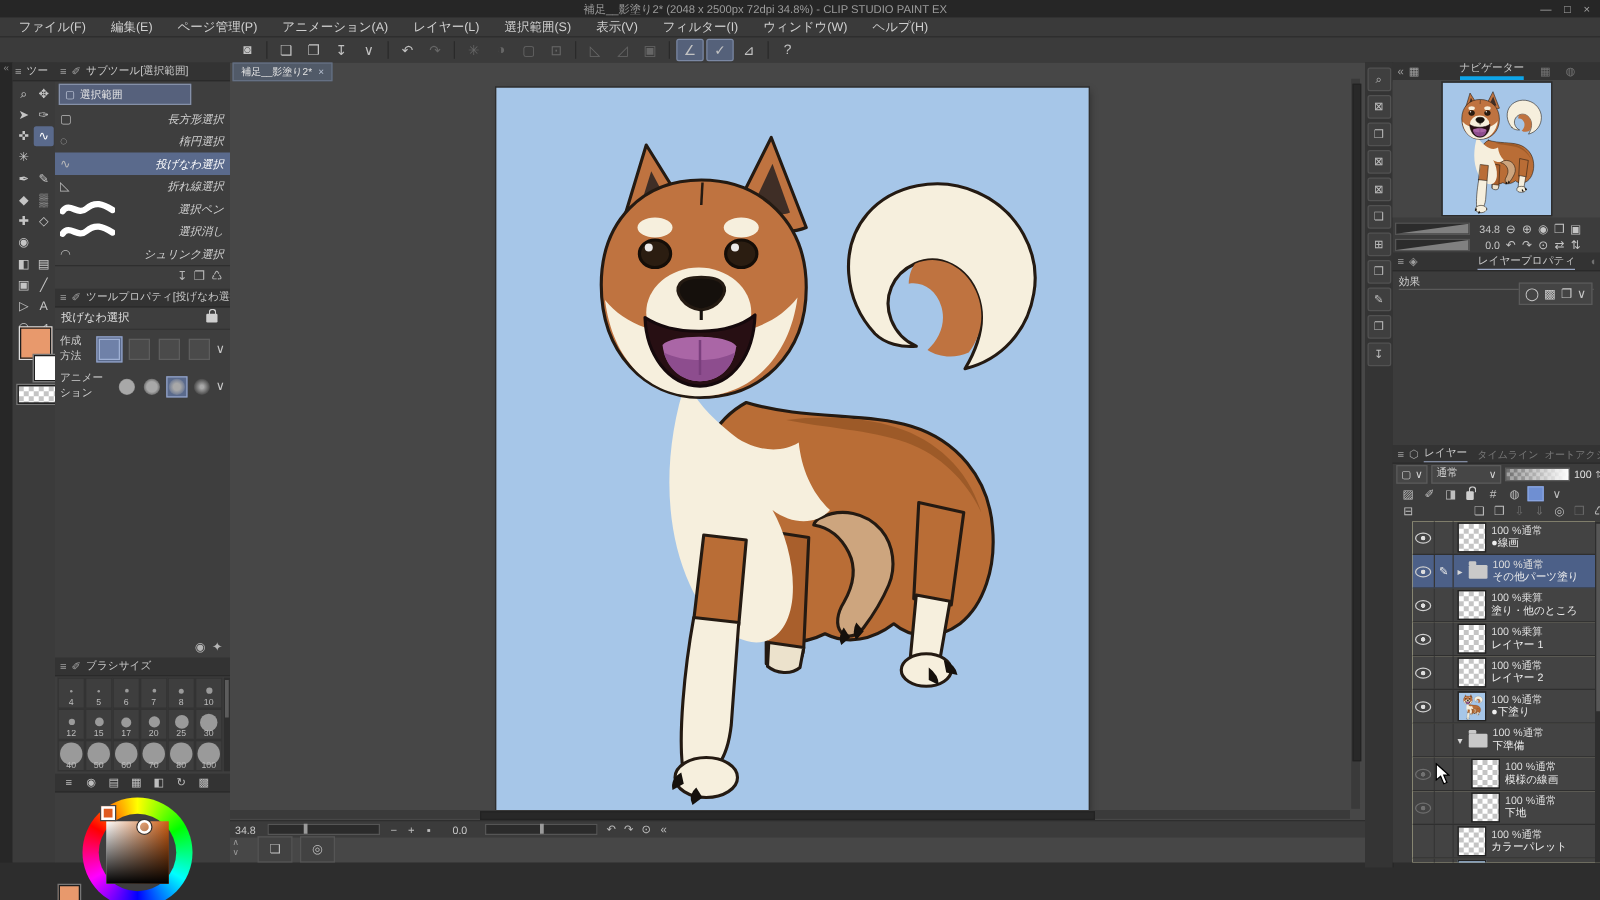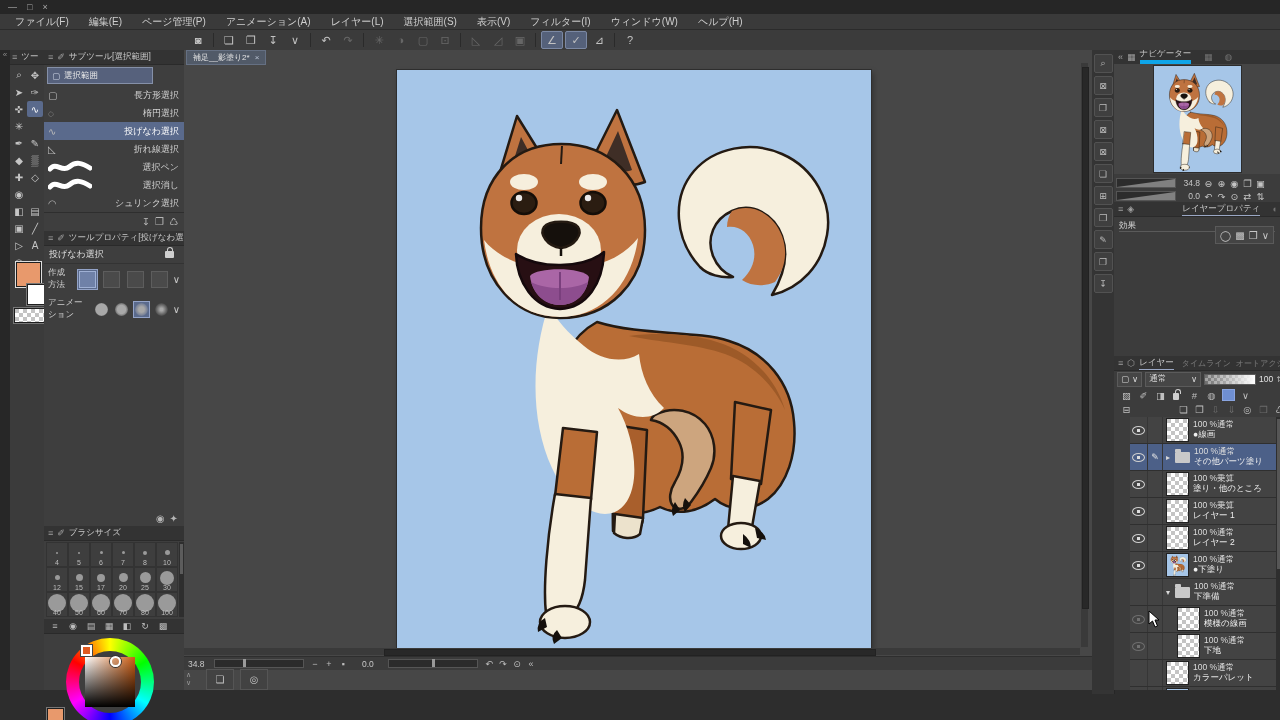--- a/index.html
+++ b/index.html
@@ -35,21 +35,21 @@
   .tool-btn{width:16px;height:16px;display:flex;align-items:center;justify-content:center;color:#c5c5c5;font-size:10px;border-radius:2px;}
   .tool-btn.sel{background:#5a6a8c;color:#fff;}
   .swatch{position:absolute;border:1px solid #1e1e1e;box-shadow:0 0 0 1px #777;}
   .checker{background:repeating-conic-gradient(#ffffff 0 25%,#c4c4c4 0 50%) 0 0/8px 8px;}
   
   .panelcol{left:44px;top:50px;width:140px;height:640px;background:#3e3e3e;border-right:1px solid #262626;}
   .grouptab{margin:2px 3px;height:15px;width:96px;background:#56617c;border:1px solid #8590a8;
             display:flex;align-items:center;gap:4px;padding:0 4px;color:#e8e8e8;font-size:8.5px;}
   .sub-item{height:18px;display:flex;align-items:center;padding:0 5px 0 4px;color:#d2d2d2;font-size:9px;}
   .sub-item .si-icon{width:44px;color:#b9b9b9;font-size:10px;display:flex;align-items:center;}
-  .sub-item .si-label{flex:1;text-align:right;white-space:nowrap;}
+  .sub-item .si-label{flex:1;text-align:right;white-space:nowrap;font-style:italic;}
   .sub-item.sel{background:#5a6populated;}
   .sub-item.sel{background:#5a6a8c;color:#fff;}
   .sub-foot{height:16px;display:flex;justify-content:flex-end;align-items:center;gap:5px;padding:0 6px;color:#b5b5b5;font-size:10px;border-top:1px solid #2e2e2e;}
   .tp-row{display:flex;gap:4px;padding:3px 4px;}
   .tp-label{width:58px;color:#cfcfcf;font-size:8.5px;}
   .opt-sq{width:15px;height:15px;background:#4a4a4a;border:1px solid #5d5d5d;display:inline-block;}
   .opt-sq.on{background:#6f81a8;border-color:#9fb0d4;}
   .opt-ci{width:13px;height:13px;border-radius:50%;background:#8f8f8f;display:inline-block;}
   .opt-wrap{display:flex;align-items:center;gap:3px;}
   .opt-hold{padding:1px;border:1px solid transparent;display:inline-flex;}
@@ -180,20 +180,21 @@
         <path fill="#270f13" stroke="#15090c" d="M119 184 C142 199 186 199 207 182 C206 213 190 238 163 239 C137 238 120 213 119 184 Z"></path>
         <path fill="#aa66a6" stroke="none" d="M133 206 C140 197 186 197 192 207 C190 224 178 235 163 235 C148 235 135 223 133 206 Z"></path>
         <path fill="#8d4d8e" stroke="none" d="M134 212 C150 220 176 220 191 212 C188 226 177 235 163 235 C149 235 138 226 134 212 Z"></path>
         <path stroke="#7a3f7d" stroke-width="2" fill="none" d="M163 202 L163 230"></path>
         <path stroke="#241a12" stroke-width="2" fill="none" d="M165 76 L164 94"></path>
       </g>
     </symbol>
   </svg>
 
   <div class="abs titlebar">
+    <div class="title-text">補足__影塗り2* (2048 x 2500px 72dpi 34.8%)  - CLIP STUDIO PAINT EX</div>
     <div class="win-controls">
       <span>—</span>
       <span>□</span>
       <span>×</span>
     </div>
   </div>
 
   <div class="abs menubar">
       <span class="menu-item">ファイル(F)</span>
       <span class="menu-item">編集(E)</span>
@@ -545,21 +546,21 @@
       <span class="qa-btn">✎</span>
       <span class="qa-btn">❐</span>
       <span class="qa-btn">↧</span>
     </div>
 
   <div class="abs rightdock">
 
     <div class="phead">
       <span class="hicon">«</span>
       <span class="hicon">▦</span>
-      <span style="border-bottom:6px solid #0ea5e9;">ナビゲーター</span>
+      <span style="border-bottom:4px solid #0ea5e9;margin-left:28px;">ナビゲーター</span>
       <span style="display:flex;gap:6px;margin-left:6px;">
           <span class="chipicon dimtab">▦</span>
           <span class="chipicon dimtab">◍</span>
         </span>
     </div>
     <div class="nav-thumbzone">
       <svg class="nav-thumb" viewBox="0 0 474 578" preserveAspectRatio="none">
           <use href="#dog"></use>
         </svg>
     </div>

